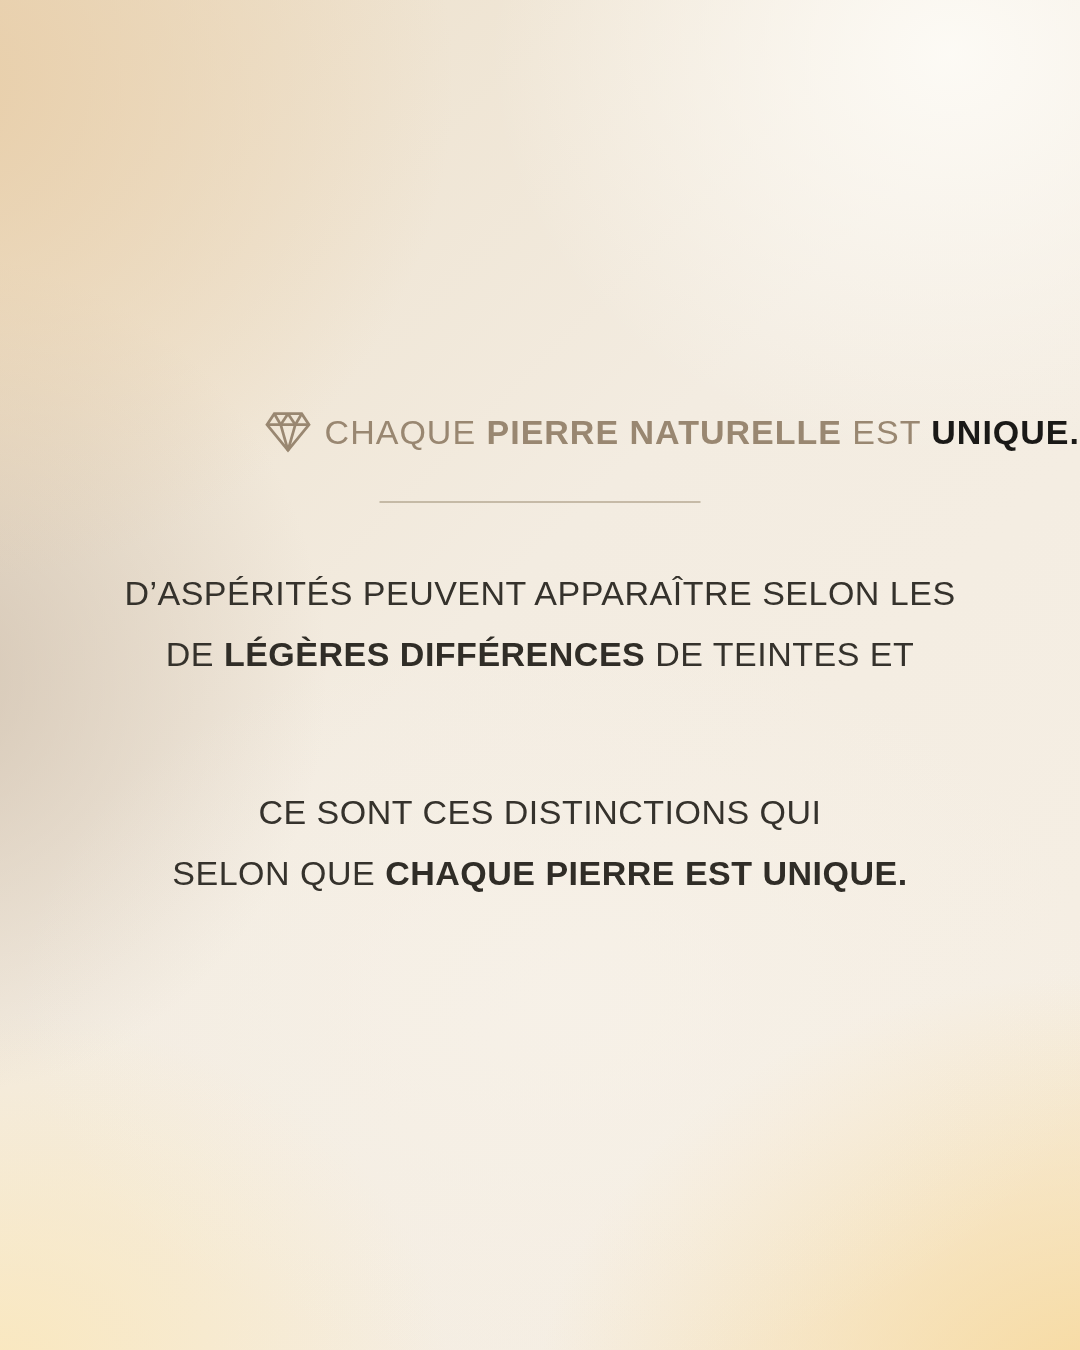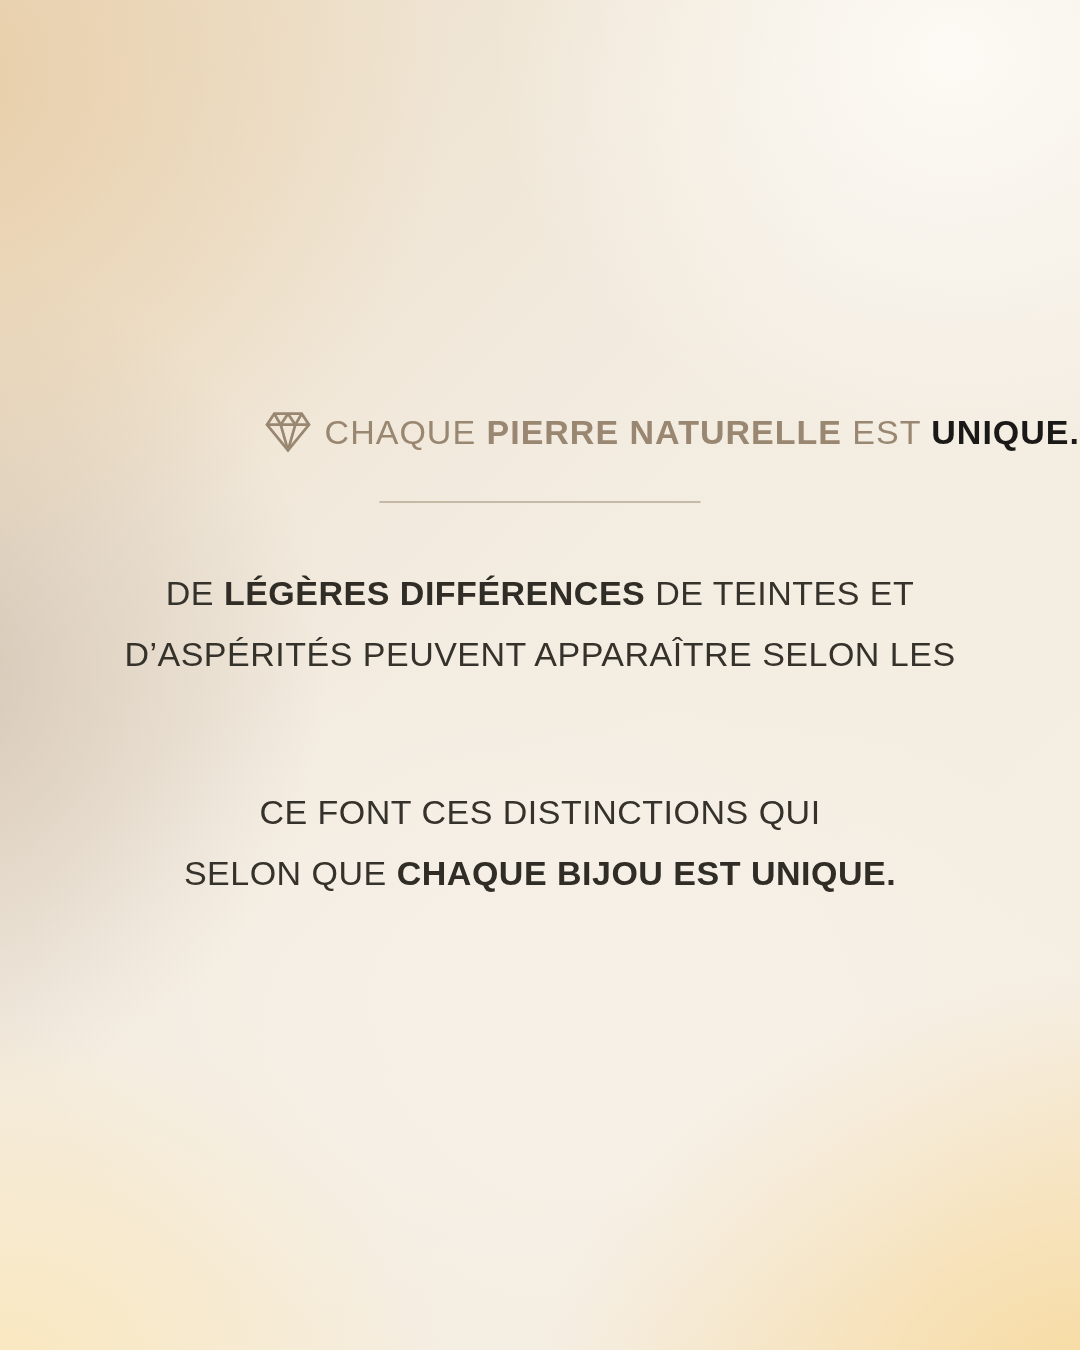--- a/index.html
+++ b/index.html
@@ -99,22 +99,22 @@
         <path d="M18 15 L26 43"></path>
         <path d="M34 15 L26 43"></path>
       </g>
     </svg>
     <span class="headline-text"><span class="seg-reg">CHAQUE </span><span class="seg-bold">PIERRE NATURELLE</span><span class="seg-reg"> EST </span><span class="seg-bold tone-dark">UNIQUE.</span></span>
   </div>
 
   <div class="divider"></div>
 
   <div class="para para-differences">
+    <div class="line"><span>D’ASPÉRITÉS PEUVENT APPARAÎTRE SELON LES</span></div>
     <div class="line"><span>DE </span><b>LÉGÈRES DIFFÉRENCES</b><span> DE TEINTES ET</span></div>
-    <div class="line"><span>D’ASPÉRITÉS PEUVENT APPARAÎTRE SELON LES</span></div>
   </div>
 
   <div class="para para-distinctions">
-    <div class="line"><span>CE FONT CES DISTINCTIONS QUI</span></div>
-    <div class="line"><span>SELON QUE </span><b>CHAQUE BIJOU EST UNIQUE.</b></div>
+    <div class="line"><span>CE SONT CES DISTINCTIONS QUI</span></div>
+    <div class="line"><span>SELON QUE </span><b>CHAQUE PIERRE EST UNIQUE.</b></div>
   </div>
 
 </div>
 
 </body></html>

